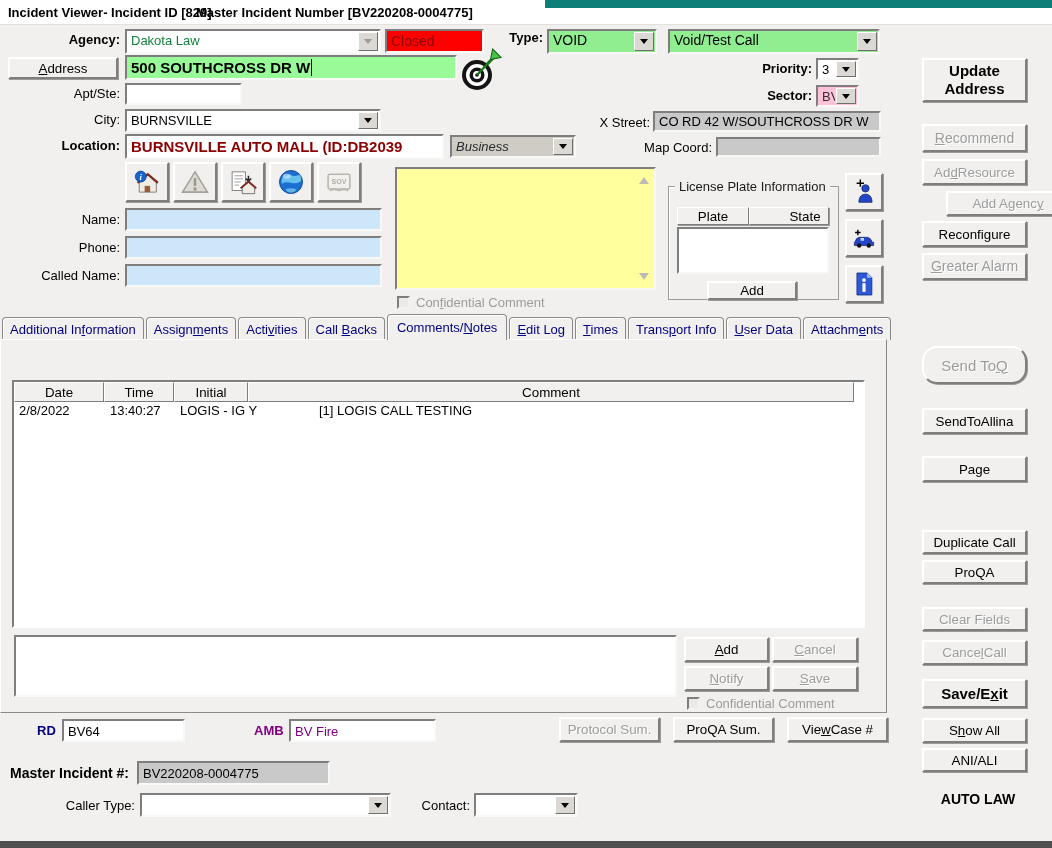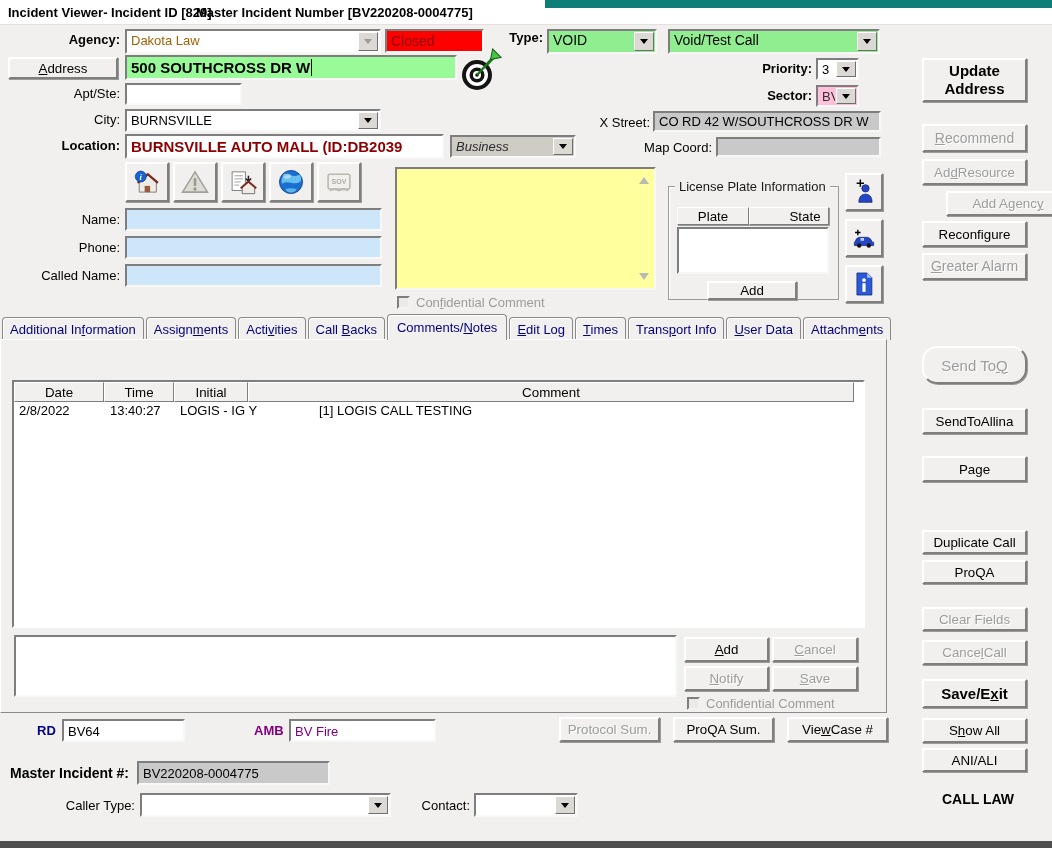--- a/index.html
+++ b/index.html
@@ -47,21 +47,21 @@
 <div id="app">
 
   <div class="abs" style="left:0;top:0;width:1052px;height:25px;background:#fff;border-bottom:1px solid #e3e1de;">
     <span class="lbl" style="left:8px;top:5px;font-weight:600;">Incident Viewer- Incident ID [829]</span>
     <span class="lbl" style="left:196px;top:5px;font-weight:600;">Master Incident Number [BV220208-0004775]</span>
   </div>
   <div class="abs" style="left:545px;top:0;width:507px;height:8px;background:#0e7e78;"></div>
 
   <span class="lbl b ra" style="left:20px;top:32px;width:100px;">Agency:</span>
   <div class="combo" style="left:125px;top:29px;width:256px;height:25px;">
-    <span class="txt" style="color:#a16207;">Dakota Law</span>
+    <span class="txt" style="color:#15803d;">Dakota Law</span>
     <span class="arrbox">
         <span class="arr gray"></span>
       </span>
   </div>
   <div class="field" style="left:385px;top:29px;width:99px;height:24px;background:#ff0000;color:#8b0000;font-size:14px;">Closed</div>
   <span class="lbl b ra" style="left:495px;top:30px;width:48px;">Type:</span>
   <div class="combo" style="left:547px;top:29px;width:110px;height:25px;background:#90ee90;">
     <span class="txt" style="font-size:14px;">VOID</span>
     <span class="arrbox">
         <span class="arr"></span>
@@ -265,21 +265,21 @@
         <span class="arr"></span>
       </span>
   </div>
   <span class="lbl ra" style="left:415px;top:798px;width:55px;">Contact:</span>
   <div class="combo" style="left:474px;top:793px;width:104px;height:24px;">
     <span class="txt"></span>
     <span class="arrbox">
         <span class="arr"></span>
       </span>
   </div>
-  <span class="lbl b" style="left:928px;top:791px;width:100px;text-align:center;font-size:14px;">CALL LAW</span>
+  <span class="lbl b" style="left:928px;top:791px;width:100px;text-align:center;font-size:14px;">AUTO LAW</span>
 
   <button class="btn" style="left:922px;top:58px;width:105px;height:44px;font-weight:bold;font-size:15px;white-space:normal;padding:0 14px;line-height:18px;">Update Address</button>
   <button class="btn disabled" style="left:922px;top:124px;width:105px;height:28px;font-size:14px;"><u>R</u>ecommend</button>
   <button class="btn disabled" style="left:922px;top:159px;width:105px;height:26px;">Ad<u>d</u> Resource</button>
   <button class="btn disabled" style="left:946px;top:191px;width:124px;height:25px;">Add Agenc<u>y</u></button>
   <button class="btn" style="left:922px;top:221px;width:105px;height:26px;">Reconfigure</button>
   <button class="btn disabled" style="left:922px;top:253px;width:105px;height:27px;font-size:14px;"><u>G</u>reater Alarm</button>
   <button class="btn disabled" style="left:922px;top:346px;width:105px;height:38px;font-size:15px;border-radius:15px;">Send To <u>Q</u></button>
   <button class="btn" style="left:922px;top:408px;width:105px;height:26px;">SendToAllina</button>
   <button class="btn" style="left:922px;top:456px;width:105px;height:26px;">Page</button>

